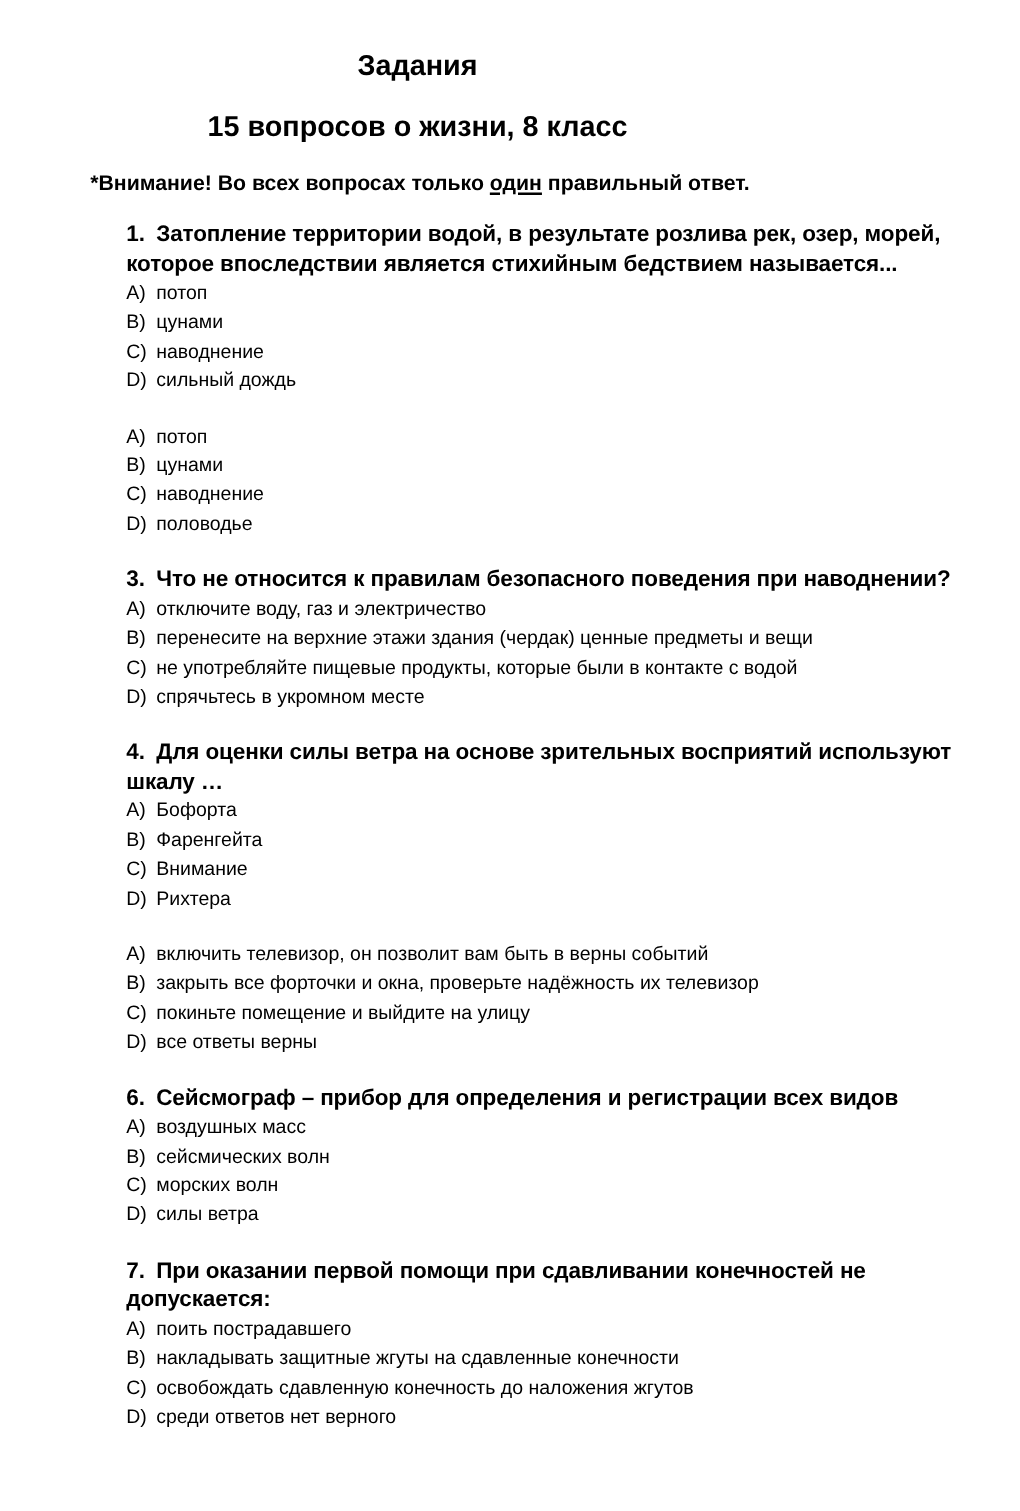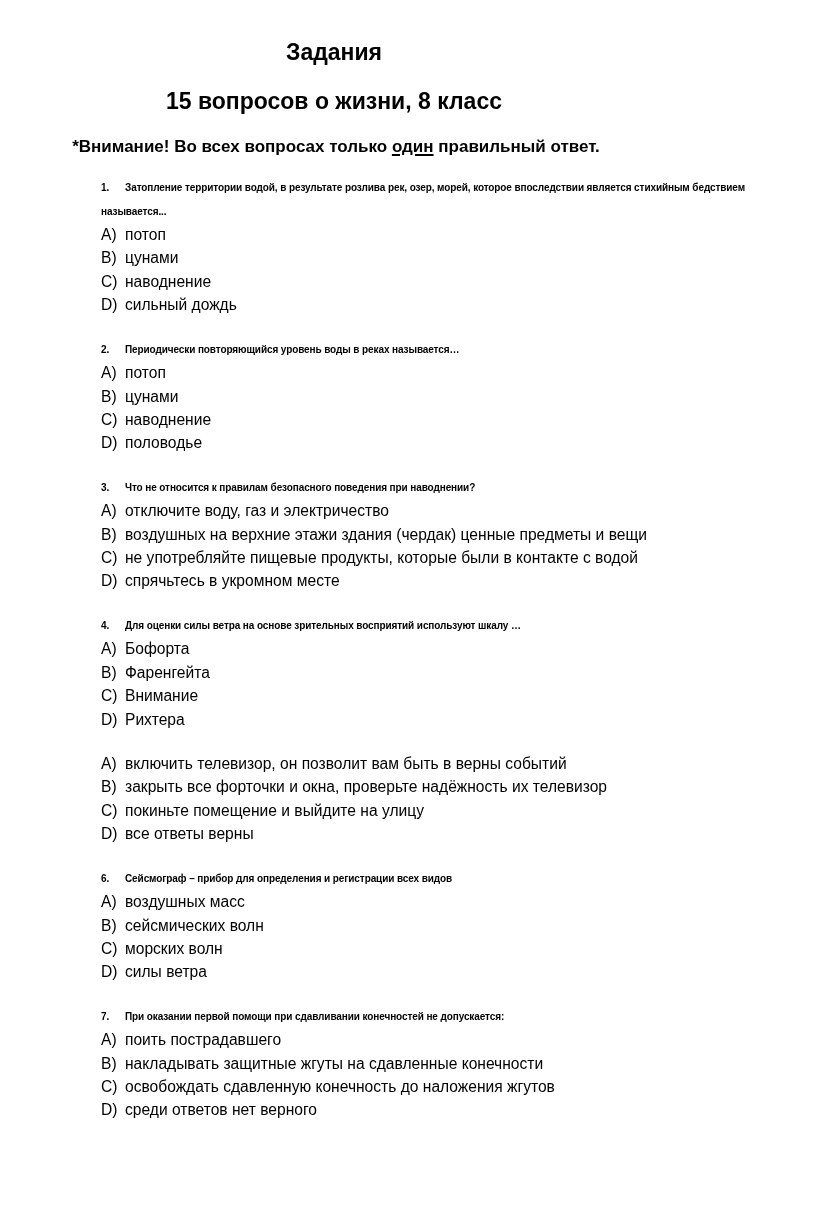--- a/index.html
+++ b/index.html
@@ -58,21 +58,21 @@
       position: absolute;
       left: 101px;
       top: 176px;
       width: 700px;
     }
     .question {
       margin: 0 0 21px 0;
     }
     .q-text {
       font-weight: bold;
-      font-size: 10px;
+      font-size: 18px;
       line-height: 23.5px;
       margin: 0;
       letter-spacing: -0.1px;
     }
     .q-num {
       display: inline-block;
       width: 24px;
     }
     .options {
       list-style: none;
@@ -122,21 +122,20 @@
             <span class="opt-text">наводнение</span>
           </li>
         <li class="option">
             <span class="opt-letter">D)</span>
             <span class="opt-text">сильный дождь</span>
           </li>
       </ul>
     </div>
 
     <div class="question">
-      <p class="q-text"><span class="q-num">2.</span><span>Периодически повторяющийся уровень воды в реках называется…</span></p>
       <ul class="options">
         <li class="option">
             <span class="opt-letter">A)</span>
             <span class="opt-text">потоп</span>
           </li>
         <li class="option">
             <span class="opt-letter">B)</span>
             <span class="opt-text">цунами</span>
           </li>
         <li class="option">
@@ -152,21 +151,21 @@
 
     <div class="question">
       <p class="q-text"><span class="q-num">3.</span><span>Что не относится к правилам безопасного поведения при наводнении?</span></p>
       <ul class="options">
         <li class="option">
             <span class="opt-letter">A)</span>
             <span class="opt-text">отключите воду, газ и электричество</span>
           </li>
         <li class="option">
             <span class="opt-letter">B)</span>
-            <span class="opt-text">воздушных на верхние этажи здания (чердак) ценные предметы и вещи</span>
+            <span class="opt-text">перенесите на верхние этажи здания (чердак) ценные предметы и вещи</span>
           </li>
         <li class="option">
             <span class="opt-letter">C)</span>
             <span class="opt-text">не употребляйте пищевые продукты, которые были в контакте с водой</span>
           </li>
         <li class="option">
             <span class="opt-letter">D)</span>
             <span class="opt-text">спрячьтесь в укромном месте</span>
           </li>
       </ul>

